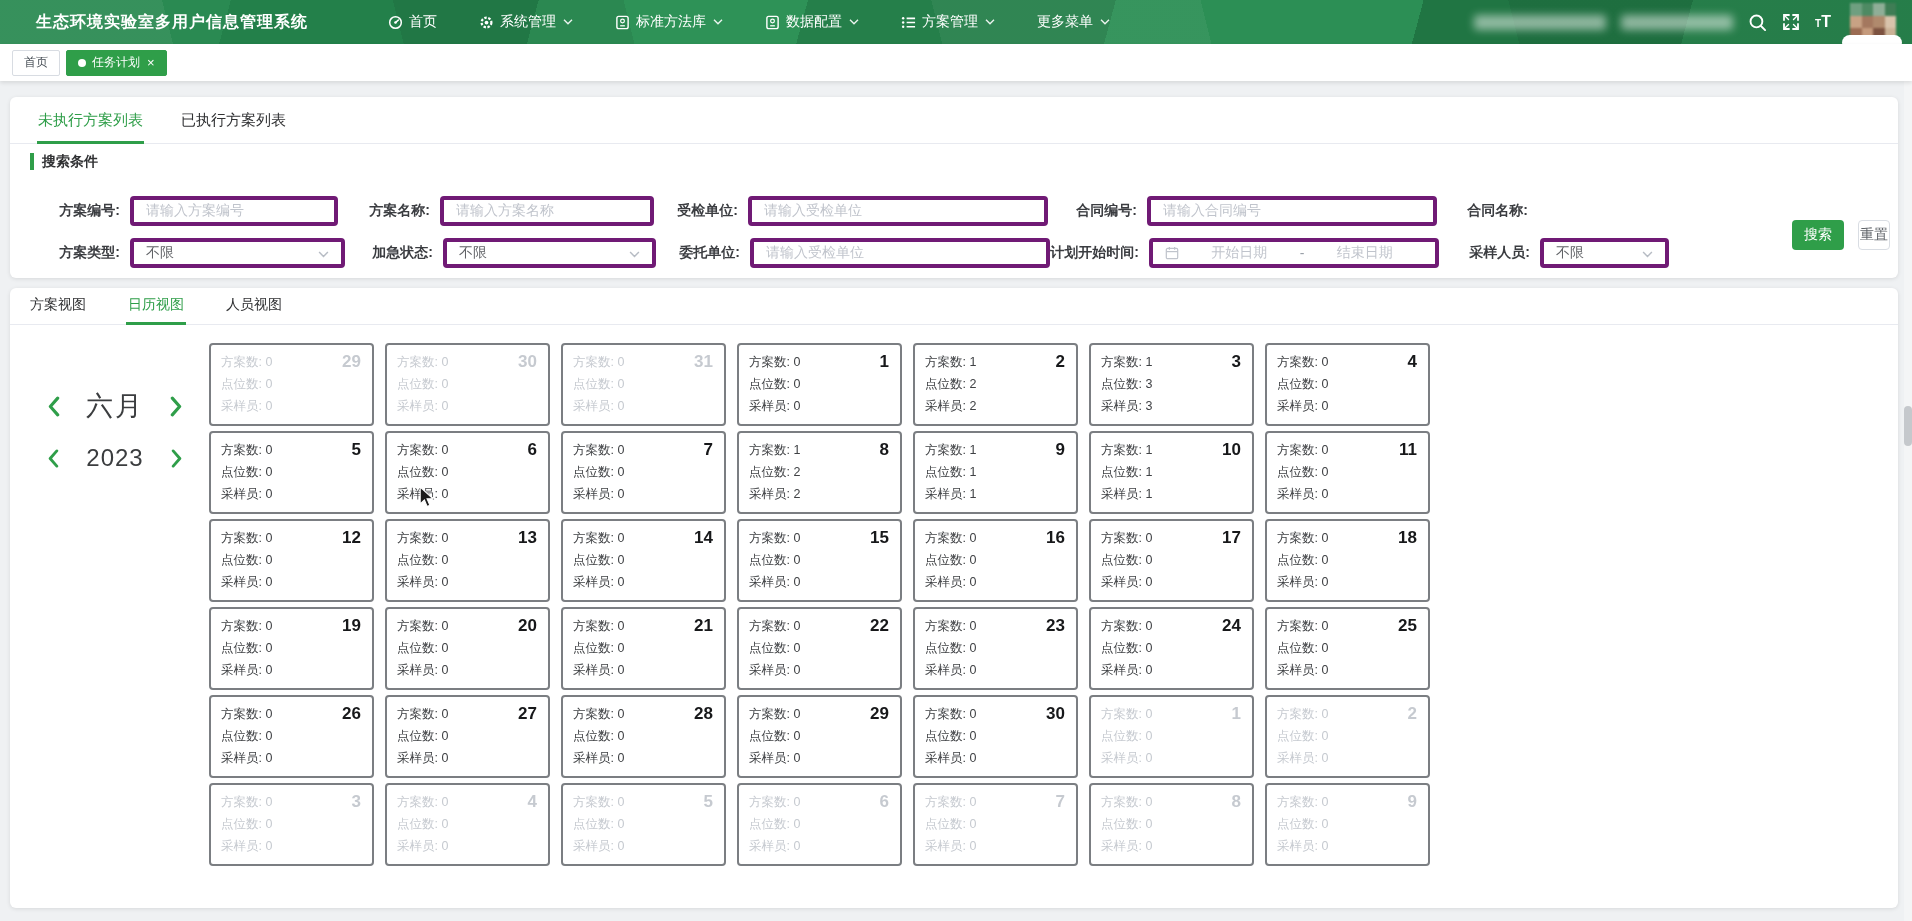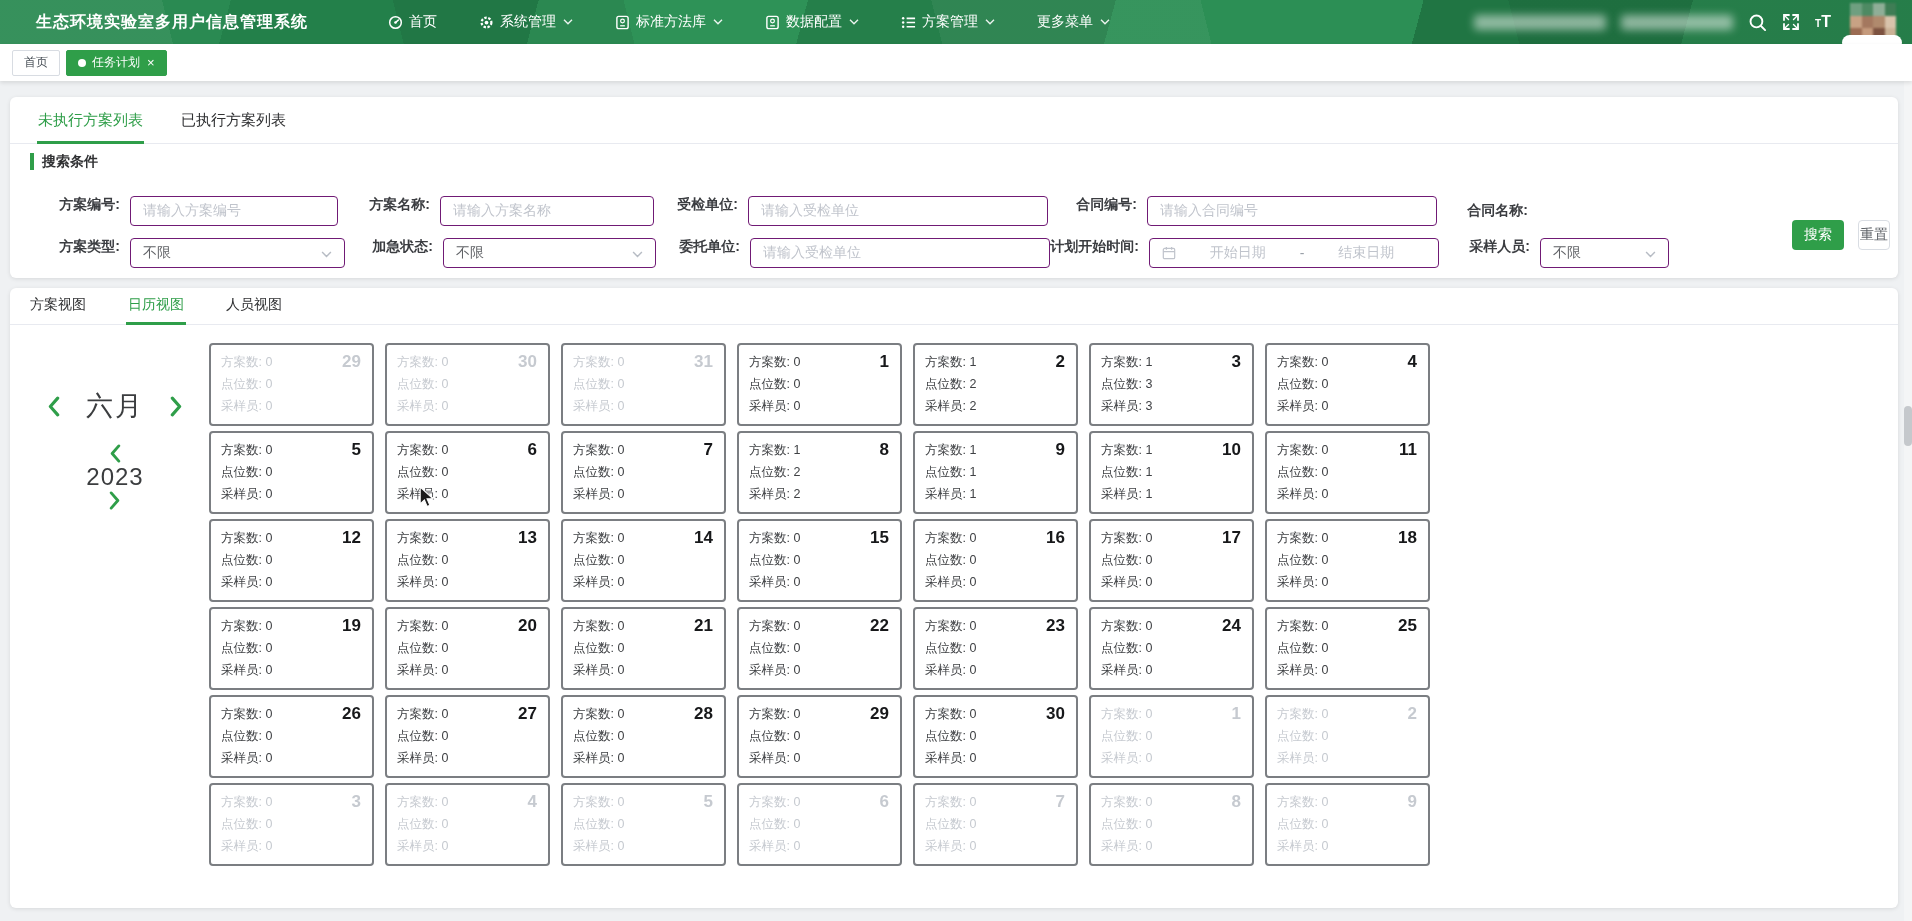--- a/index.html
+++ b/index.html
@@ -38,39 +38,39 @@
   .crumb-close { font-size:13px; line-height:1; margin-left:1px; cursor:pointer; }
   
   .card { background:#fff; border-radius:6px; box-shadow:0 1px 4px rgba(0,0,0,.1); margin:0 14px 0 10px; }
   .search-card { margin-top:16px; padding-bottom:28px; }
   .panel-tabs { display:flex; gap:36px; padding:0 27px; border-bottom:1px solid #e8eaf0; }
   .panel-tab { font-size:15px; color:#303133; padding:14px 1px 11px; border-bottom:3px solid transparent; margin-bottom:-1px; cursor:pointer; }
   .panel-tab.active { color:#2f9e49; border-bottom-color:#2f9e49; }
   .section-title { margin:9px 0 8px 20px; font-size:14px; font-weight:bold; color:#303133; border-left:4px solid #2f9e49; padding-left:8px; line-height:17px; }
   .form-row { display:flex; align-items:center; padding:0 0 0 20px; height:30px; margin-bottom:12px; }
   .form-row:last-child { margin-bottom:0; }
-  .field { display:flex; align-items:flex-start;margin-top:36px; }
+  .field { display:flex; align-items:center;margin-top:36px; }
   .f-label { font-size:14px; font-weight:bold; color:#3b3d41; text-align:right; padding-right:10px; white-space:nowrap; flex:none; }
-  .f-input { height:30px; border:1px solid #701a75; border-radius:4px; background:#fff; display:flex; align-items:center; padding:0 12px; font-size:14px; color:#c0c4cc; flex:none; cursor:text; overflow:hidden; white-space:nowrap; }
+  .f-input { height:30px; border:4px solid #701a75; border-radius:4px; background:#fff; display:flex; align-items:center; padding:0 12px; font-size:14px; color:#c0c4cc; flex:none; cursor:text; overflow:hidden; white-space:nowrap; }
   .f-select { color:#606266; justify-content:space-between; cursor:pointer; }
   .f-daterange { justify-content:flex-start; cursor:pointer; }
   .f-daterange .dr-txt { flex:1; text-align:center; }
   .f-daterange .dr-sep { color:#9aa0a8; padding:0 2px; }
   .f-daterange .cal-ic { margin-right:2px; display:flex; align-items:center; }
   .btn { height:30px; border-radius:4px; font-size:14px; display:flex; align-items:center; justify-content:center; cursor:pointer; }
   .btn-search { width:52px; background:#2f9e49; color:#fff; margin-left:auto; }
   .btn-reset { width:32px; background:#fff; color:#5f6368; border:1px solid #d9dde3; margin-left:14px; margin-right:8px; }
   
   .calendar-card { margin-top:10px; position:relative; padding-bottom:10px; min-height:620px; }
   .view-tabs { display:flex; gap:38px; padding:0 18px; border-bottom:1px solid #e8eaf0; }
   .view-tab { font-size:14px; color:#303133; padding:8px 2px 8px; border-bottom:3px solid transparent; margin-bottom:-1px; cursor:pointer; }
   .view-tab.active { color:#2f9e49; border-bottom-color:#2f9e49; }
   .month-nav { position:absolute; left:36px; top:100px; width:138px; }
   .mn-row { display:flex; align-items:center; justify-content:space-between; }
-  .mn-row.year { margin-top:20px;flex-direction:column; }
+  .mn-row.year { margin-top:20px; }
   .mn-text { font-size:27px; color:#3b3d3f; letter-spacing:2px; }
   .mn-row.year .mn-text { font-size:24px; letter-spacing:1px; }
   .chev { display:flex; align-items:center; cursor:pointer; }
   .cal-grid { margin:18px 0 0 199px; width:1173px; }
   .cal-head { display:grid; grid-template-columns:repeat(7,165px); column-gap:3px; margin-bottom:5px; }
   .cal-head-cell { height:36px; border:2px solid #6b6e72; border-radius:4px; display:flex; align-items:center; justify-content:center; font-size:16px; font-weight:bold; color:#1f2124; background:#fff; }
   .cal-head-cell.weekend { color:#2fae62; }
   .cal-week { display:grid; grid-template-columns:repeat(7,165px); column-gap:3px; margin-bottom:5px;gap:11px; }
   .cal-cell { position:relative; height:83px; border:2px solid #7b7e82; border-radius:4px; padding:6px 10px 0; background:#fff; cursor:pointer; }
   .cal-line { font-size:12.5px; color:#3f4144; line-height:22px; white-space:nowrap; }

